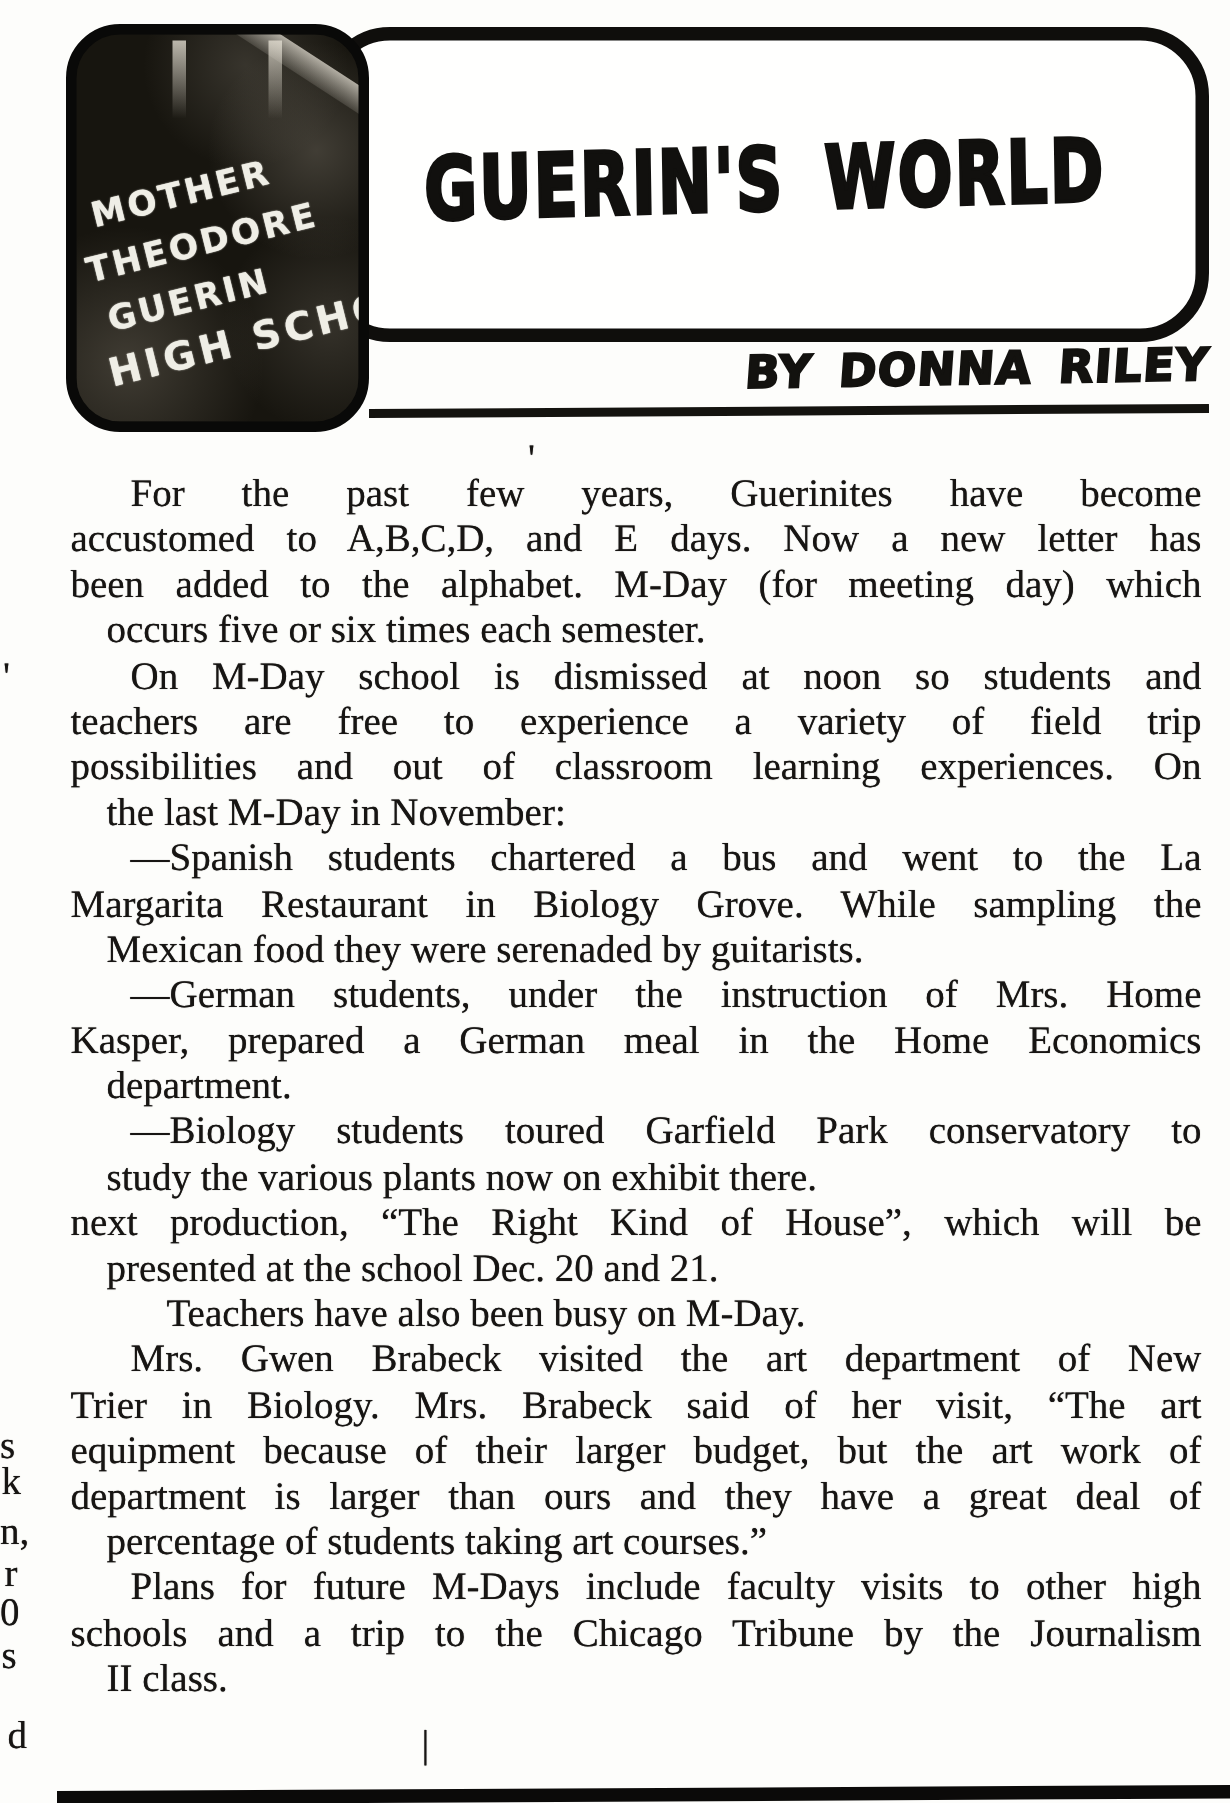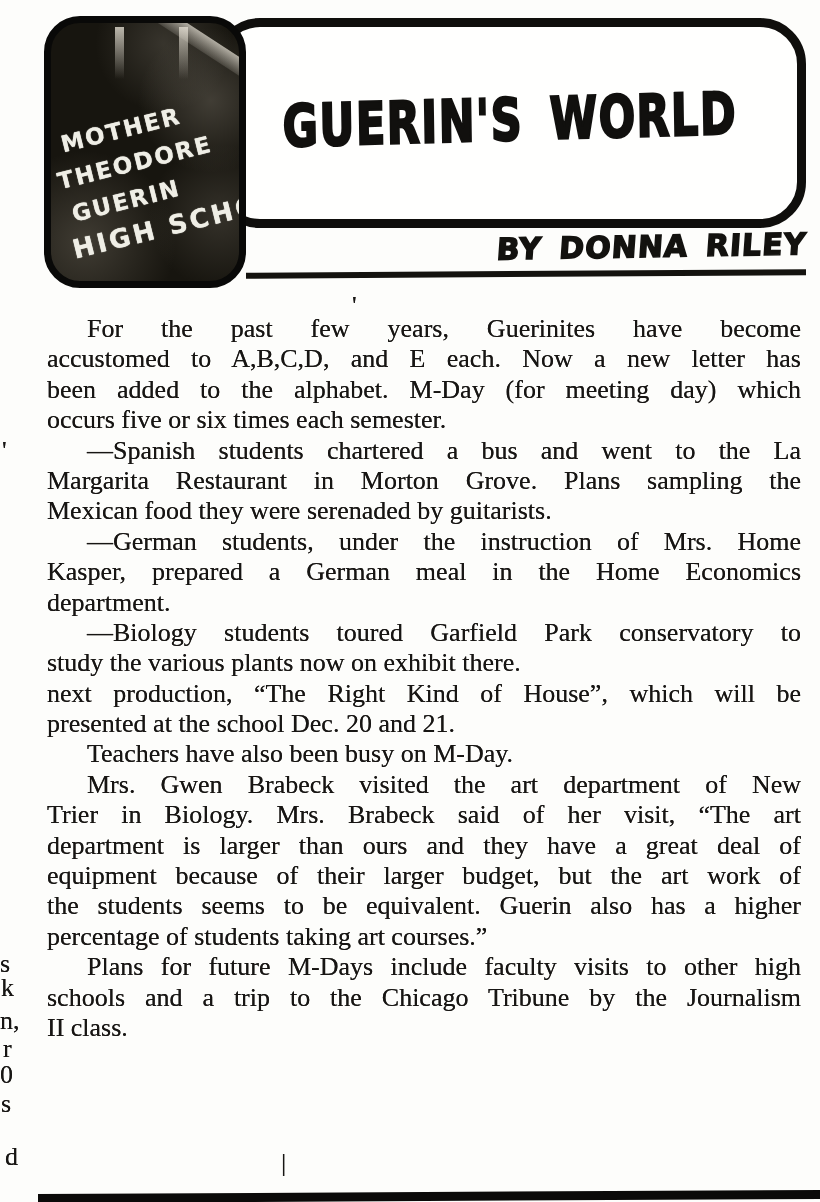--- a/index.html
+++ b/index.html
@@ -75,21 +75,21 @@
     position:absolute;left:47px;top:314px;width:754px;
     font-size:26px;line-height:30.4px;
     text-shadow:0 0 .5px rgba(23,21,19,.85);
   }
   .para{margin:0;}
   .line{
     text-align:justify;text-align-last:justify;
     height:30.4px;overflow:hidden;white-space:nowrap;
   }
   .line.first{text-indent:40px;}
-  .line.last{text-align-last:left;}
+  .line.last{text-align-last:left;margin-left:24px;}
   
   .fragment{
     position:absolute;font-family:"Liberation Serif",serif;
     font-size:26px;color:#171513;line-height:1;
     text-shadow:0 0 .5px rgba(23,21,19,.85);
   }
   #bottom-bar{
     position:absolute;left:38px;top:1192px;width:790px;height:9px;
     background:#0b0a09;transform:rotate(-.3deg);
   }
@@ -114,27 +114,33 @@
       <div class="sign-line" id="sign-line-4">HIGH SCHOOL</div>
     </div>
   </div>
 
   <div id="byline">BY DONNA RILEY</div>
   <div id="byline-rule"></div>
 
   <div id="article">
       <div class="para">
         <div class="line first">For the past few years, Guerinites have become</div>
-        <div class="line">accustomed to A,B,C,D, and E each. Now a new letter has</div>
+        <div class="line">accustomed to A,B,C,D, and E days. Now a new letter has</div>
         <div class="line">been added to the alphabet. M-Day (for meeting day) which</div>
         <div class="line last">occurs five or six times each semester.</div>
       </div>
       <div class="para">
+        <div class="line first">On M-Day school is dismissed at noon so students and</div>
+        <div class="line">teachers are free to experience a variety of field trip</div>
+        <div class="line">possibilities and out of classroom learning experiences. On</div>
+        <div class="line last">the last M-Day in November:</div>
+      </div>
+      <div class="para">
         <div class="line first">—Spanish students chartered a bus and went to the La</div>
-        <div class="line">Margarita Restaurant in Morton Grove. Plans sampling the</div>
+        <div class="line">Margarita Restaurant in Biology Grove. While sampling the</div>
         <div class="line last">Mexican food they were serenaded by guitarists.</div>
       </div>
       <div class="para">
         <div class="line first">—German students, under the instruction of Mrs. Home</div>
         <div class="line">Kasper, prepared a German meal in the Home Economics</div>
         <div class="line last">department.</div>
       </div>
       <div class="para">
         <div class="line first">—Biology students toured Garfield Park conservatory to</div>
         <div class="line last">study the various plants now on exhibit there.</div>
@@ -142,23 +148,22 @@
       <div class="para">
         <div class="line">next production, “The Right Kind of House”, which will be</div>
         <div class="line last">presented at the school Dec. 20 and 21.</div>
       </div>
       <div class="para">
         <div class="line first last">Teachers have also been busy on M-Day.</div>
       </div>
       <div class="para">
         <div class="line first">Mrs. Gwen Brabeck visited the art department of New</div>
         <div class="line">Trier in Biology. Mrs. Brabeck said of her visit, “The art</div>
+        <div class="line">equipment because of their larger budget, but the art work of</div>
         <div class="line">department is larger than ours and they have a great deal of</div>
-        <div class="line">equipment because of their larger budget, but the art work of</div>
-        <div class="line">the students seems to be equivalent. Guerin also has a higher</div>
         <div class="line last">percentage of students taking art courses.”</div>
       </div>
       <div class="para">
         <div class="line first">Plans for future M-Days include faculty visits to other high</div>
         <div class="line">schools and a trip to the Chicago Tribune by the Journalism</div>
         <div class="line last">II class.</div>
       </div>
     </div>
 
   <div id="fragments">

